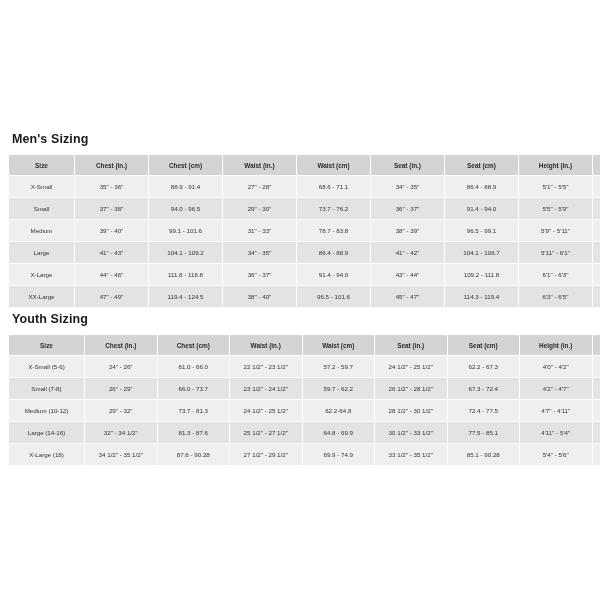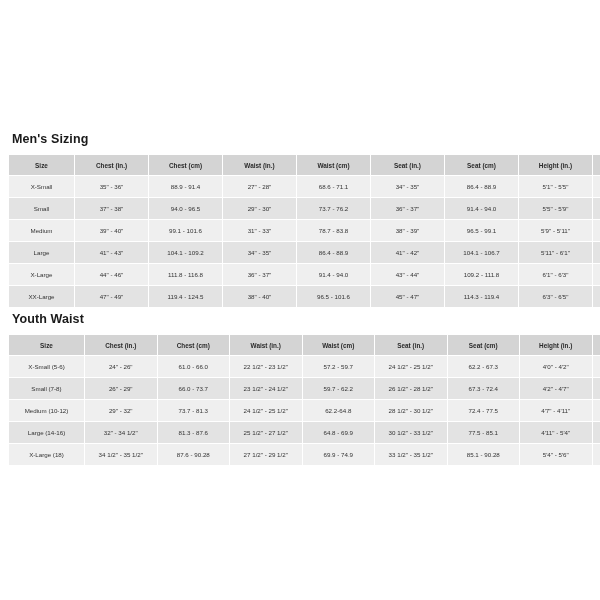--- a/index.html
+++ b/index.html
@@ -173,21 +173,21 @@
           <td>96.5 - 101.6</td>
           <td>45" - 47"</td>
           <td>114.3 - 119.4</td>
           <td>6'3" - 6'5"</td>
           <td>190.5 - 195.6</td>
         </tr>
       </tbody>
     </table>
   </div>
 
-  <h2 class="section-title" id="youth-title">Youth Waist</h2>
+  <h2 class="section-title" id="youth-title">Youth Sizing</h2>
 
   <div id="youth-table-wrap">
     <table class="size-table" id="youth-table">
       <colgroup>
         <col class="c0">
           <col class="cx">
           <col class="cx">
           <col class="cx">
           <col class="cx">
           <col class="cx">

